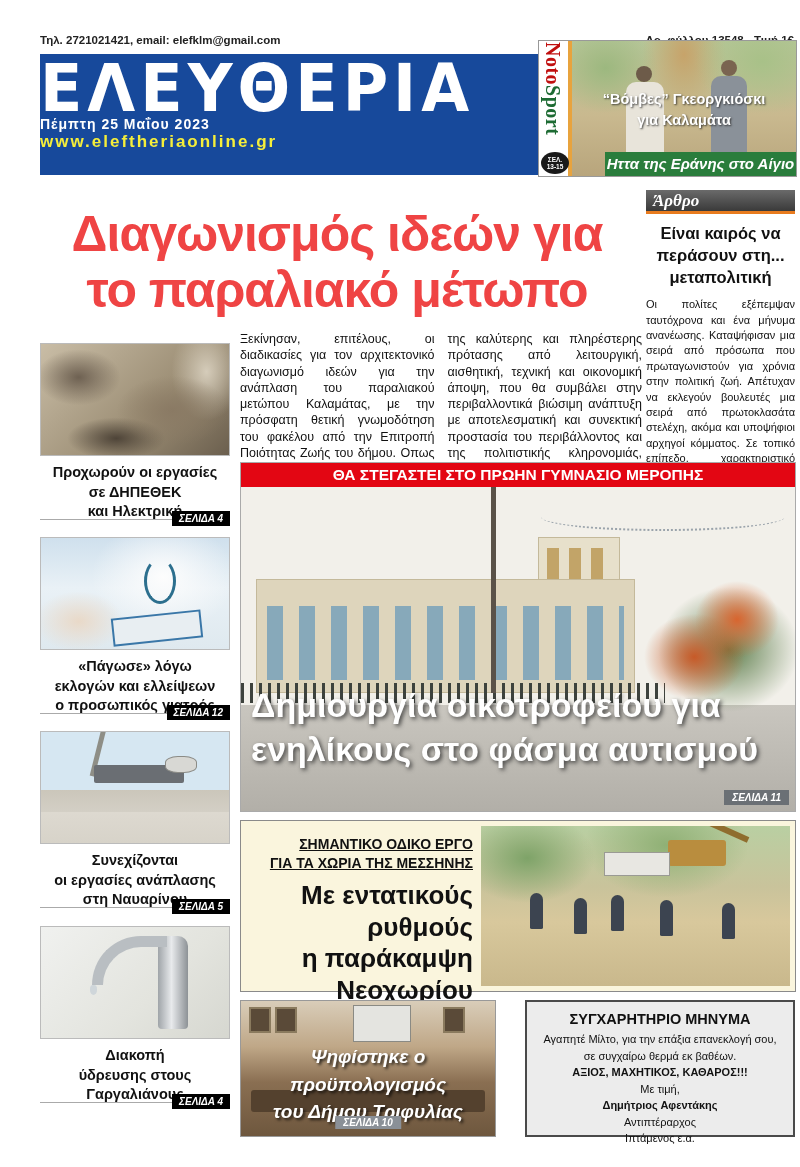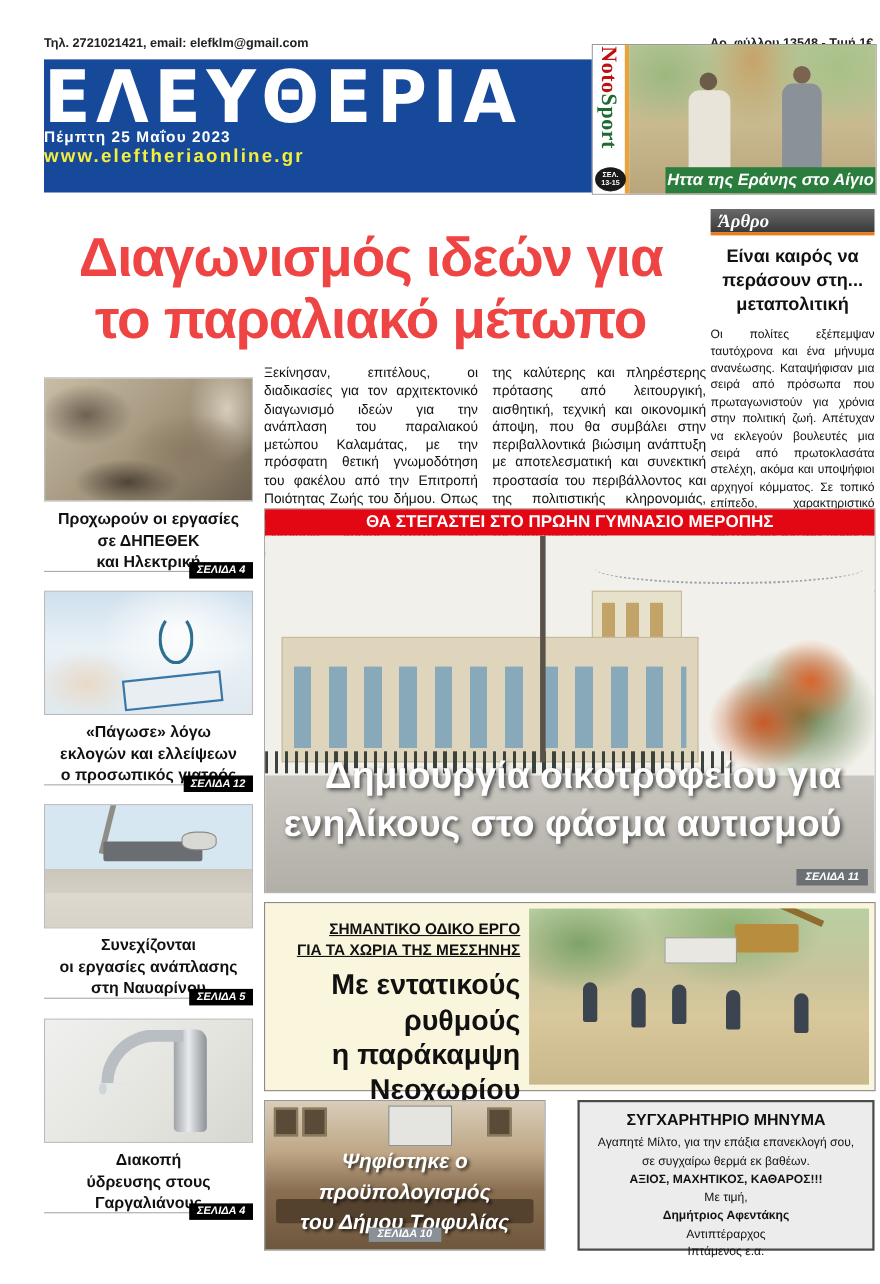--- a/index.html
+++ b/index.html
@@ -91,21 +91,21 @@
   .mp-tower{position:absolute;right:175px;top:50px;width:80px;height:58px;background:#e7e0cb;border:1px solid #c4b99a;}
   .mp-tower-win{position:absolute;left:8px;right:8px;top:10px;bottom:10px;background:repeating-linear-gradient(90deg,#c2a468 0 12px,rgba(0,0,0,0) 12px 22px);}
   .mp-fence{position:absolute;left:0;right:130px;top:196px;height:20px;background:repeating-linear-gradient(90deg,#3d423d 0 3px,rgba(0,0,0,0) 3px 9px);}
   .mp-road{position:absolute;left:0;right:0;bottom:0;height:106px;background:linear-gradient(180deg,#c9c6bf,#b2afa8);}
   .mp-bush{position:absolute;right:-10px;top:80px;width:170px;height:150px;background:
     radial-gradient(60px 55px at 60% 35%,#d8652f 0%,rgba(0,0,0,0) 70%),
     radial-gradient(70px 60px at 35% 60%,#c75a28 0%,rgba(0,0,0,0) 72%),
     radial-gradient(90px 80px at 55% 55%,#5c7d4a 0%,rgba(0,0,0,0) 78%);}
   .mp-pole{position:absolute;left:250px;top:0;width:5px;height:206px;background:#5a5248;}
   .mp-lights{position:absolute;left:300px;right:10px;top:16px;height:26px;border-bottom:2px dotted #9aa3ab;border-radius:0 0 50% 50%;}
-  .main-headline{position:absolute;left:10px;right:30px;top:196px;color:#fff;font-size:34px;font-weight:bold;line-height:1.3;text-align:right;text-shadow:2px 2px 4px rgba(40,40,40,.8);white-space:pre-line;}
+  .main-headline{position:absolute;left:10px;right:30px;top:196px;color:#fff;font-size:34px;font-weight:bold;line-height:1.3;text-align:left;text-shadow:2px 2px 4px rgba(40,40,40,.8);white-space:pre-line;}
   .main-badge{position:absolute;right:6px;bottom:6px;background:#6b7075;color:#fff;font-style:italic;font-weight:bold;font-size:10px;padding:2px 8px;}
 
   
   .road-story{position:absolute;left:240px;top:820px;width:556px;height:172px;background:#faf5dd;border:1px solid #8a8a8a;box-sizing:border-box;}
   .road-text{position:absolute;left:0;top:0;width:238px;height:100%;padding:14px 6px 8px 10px;box-sizing:border-box;text-align:right;}
   .road-kicker{font-size:14px;font-weight:bold;text-decoration:underline;line-height:1.35;white-space:pre-line;}
   .road-headline{margin-top:7px;font-size:26px;font-weight:bold;line-height:1.22;white-space:pre-line;}
   .road-badge{display:inline-block;margin-top:7px;background:#8a9097;color:#fff;font-style:italic;font-weight:bold;font-size:10px;padding:2px 8px;}
   .road-photo{position:absolute;left:240px;right:5px;top:5px;bottom:5px;overflow:hidden;background:
     radial-gradient(90px 60px at 15% 20%,#7ea368 0%,rgba(0,0,0,0) 75%),
@@ -149,20 +149,22 @@
 
   <div class="sport">
     <div class="sport-strip">
       <div class="brand"><span class="noto">Noto</span><span class="sportw">Sport</span></div>
       <div class="sport-badge">ΣΕΛ.
 13-15</div>
     </div>
     <div class="sport-photo">
       <div class="man man1"></div>
       <div class="man man2"></div>
+      <div class="sport-headline">“Βόμβες” Γκεοργκιόσκι
+για Καλαμάτα</div>
       <div class="sport-green">Ηττα της Εράνης στο Αίγιο</div>
     </div>
   </div>
 
   <div class="headline">Διαγωνισμός ιδεών για
 το παραλιακό μέτωπο</div>
 
   <div class="lead-cols">
     <div class="lead-col">Ξεκίνησαν, επιτέλους, οι διαδικασίες για τον αρχιτεκτονικό διαγωνισμό ιδεών για την ανάπλαση του παραλιακού μετώπου Καλαμάτας, με την πρόσφατη θετική γνωμοδότηση του φακέλου από την Επιτροπή Ποιότητας Ζωής του δήμου. Οπως αναφέρεται στην εισήγηση που εγκρίθηκε “κύριος στόχος του διαγωνισμού θα είναι η επιλογή</div>
     <div class="lead-col">

